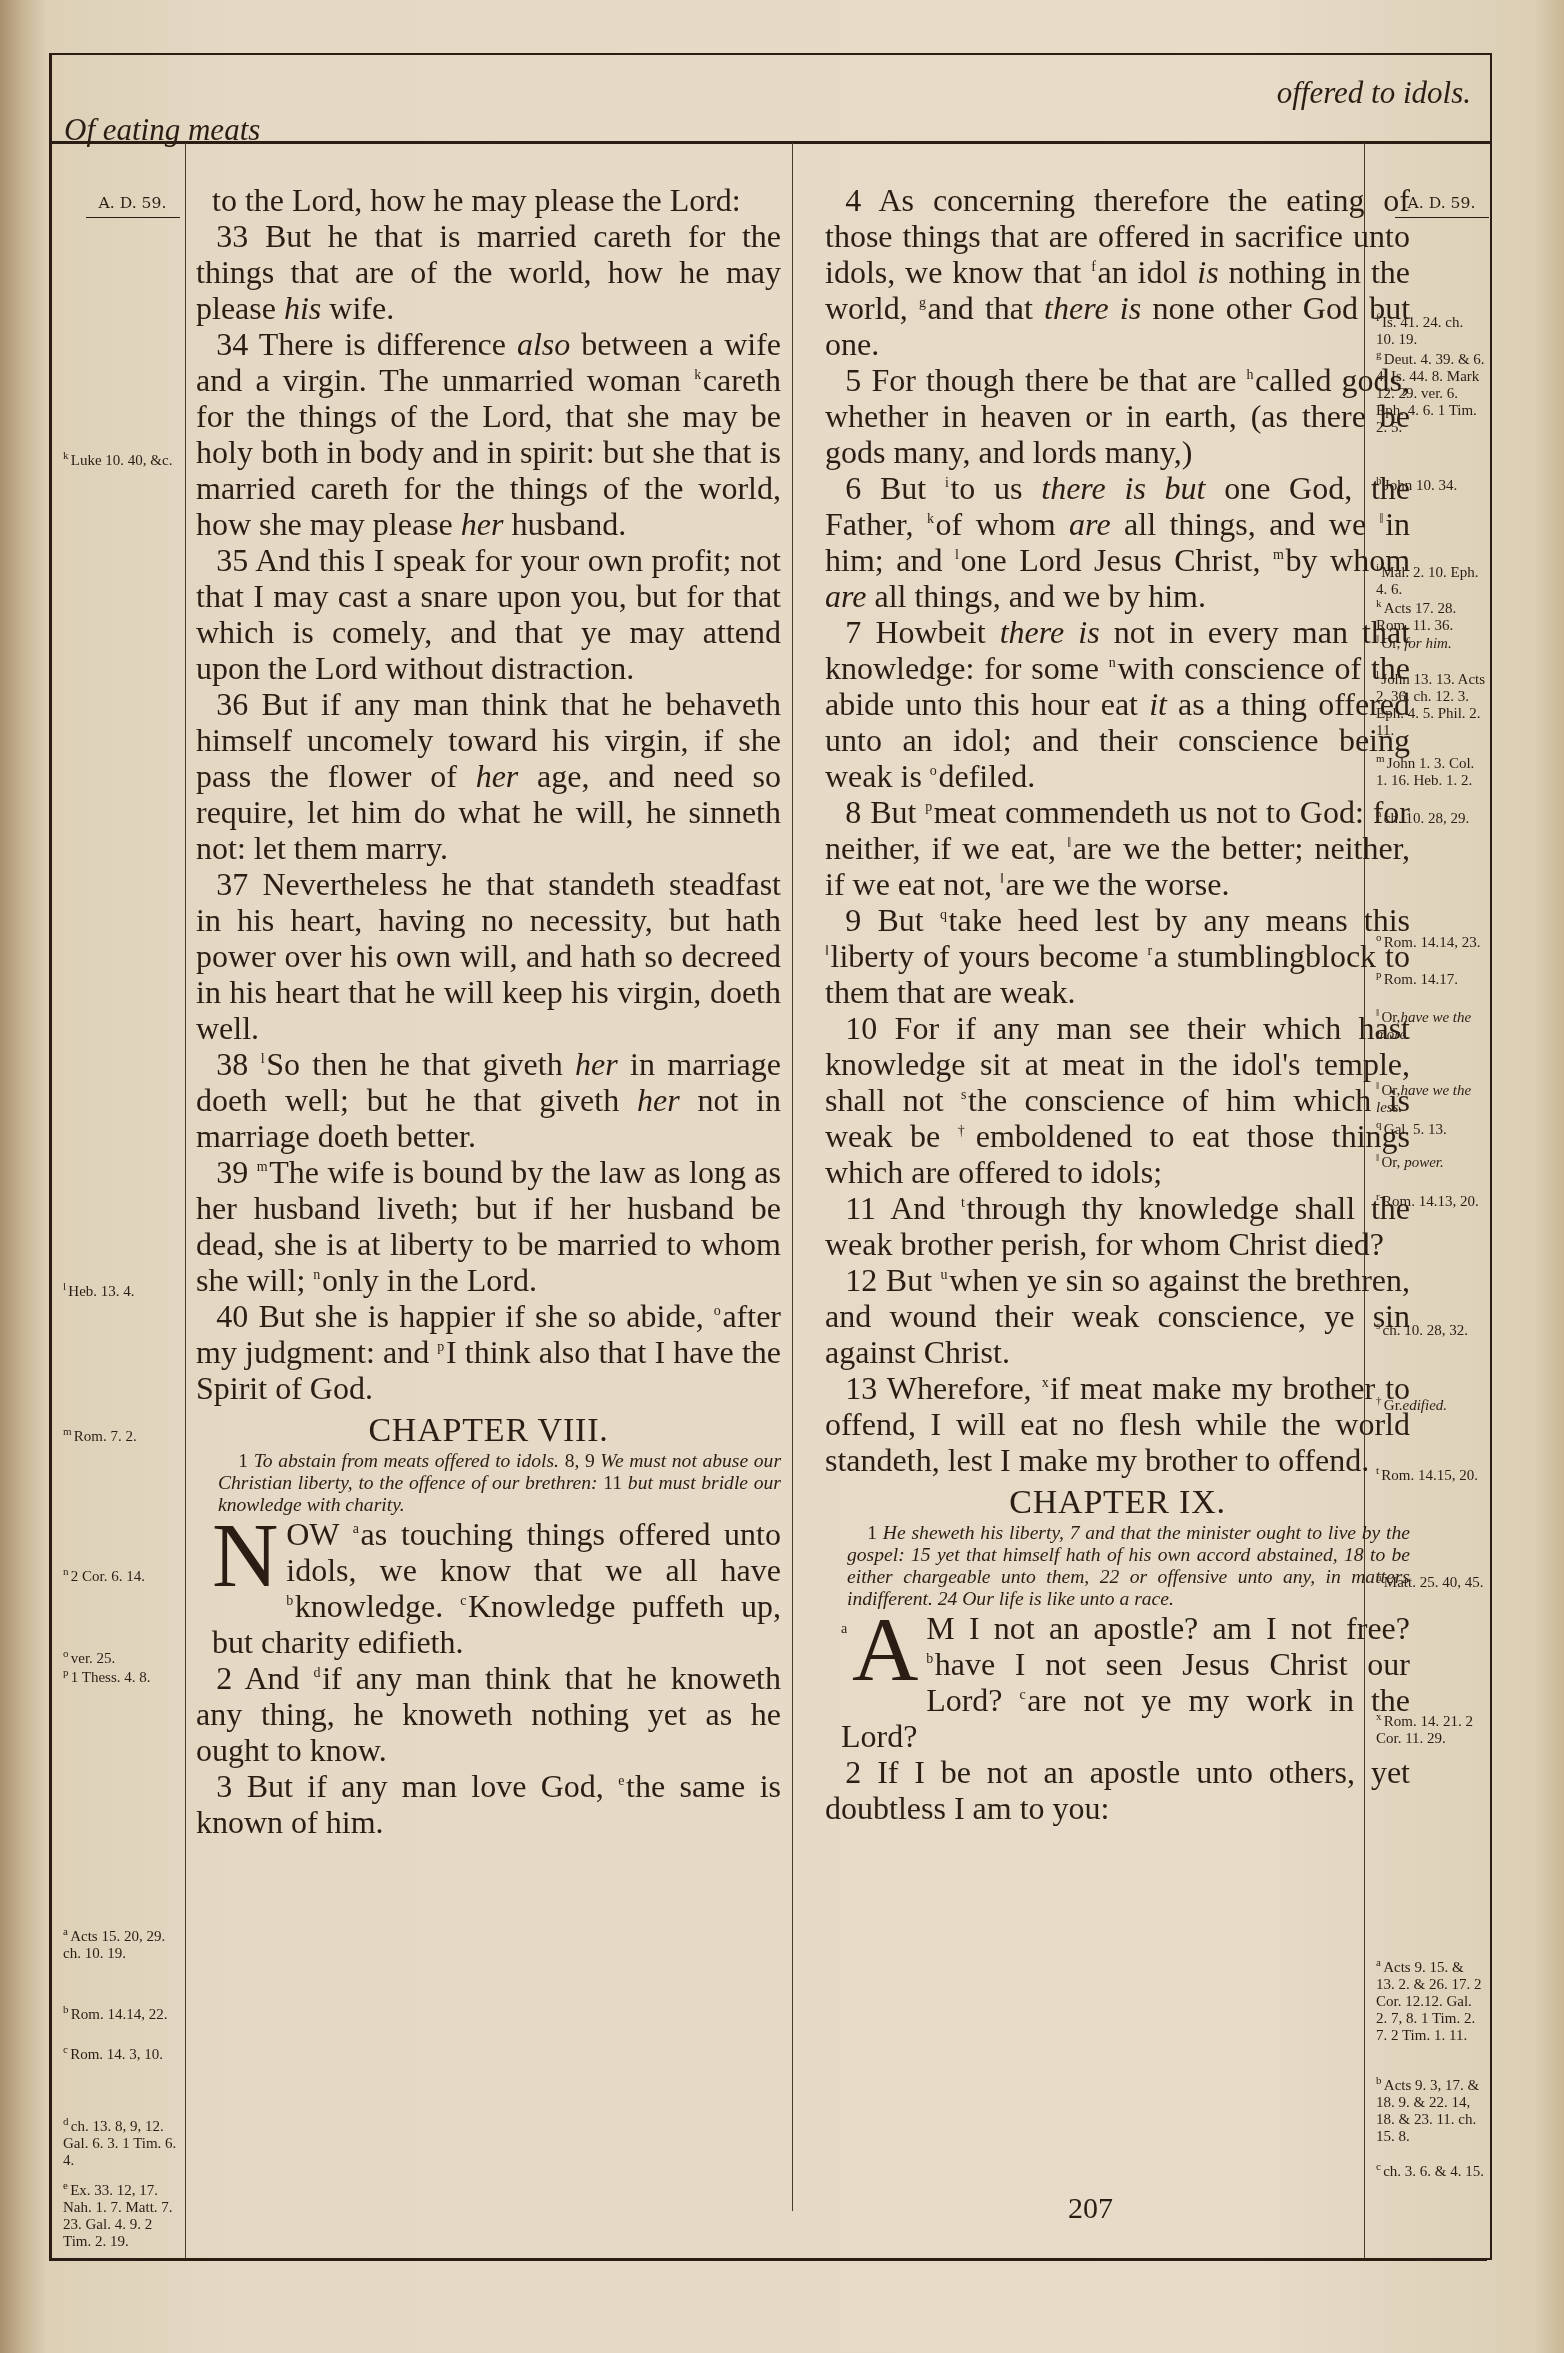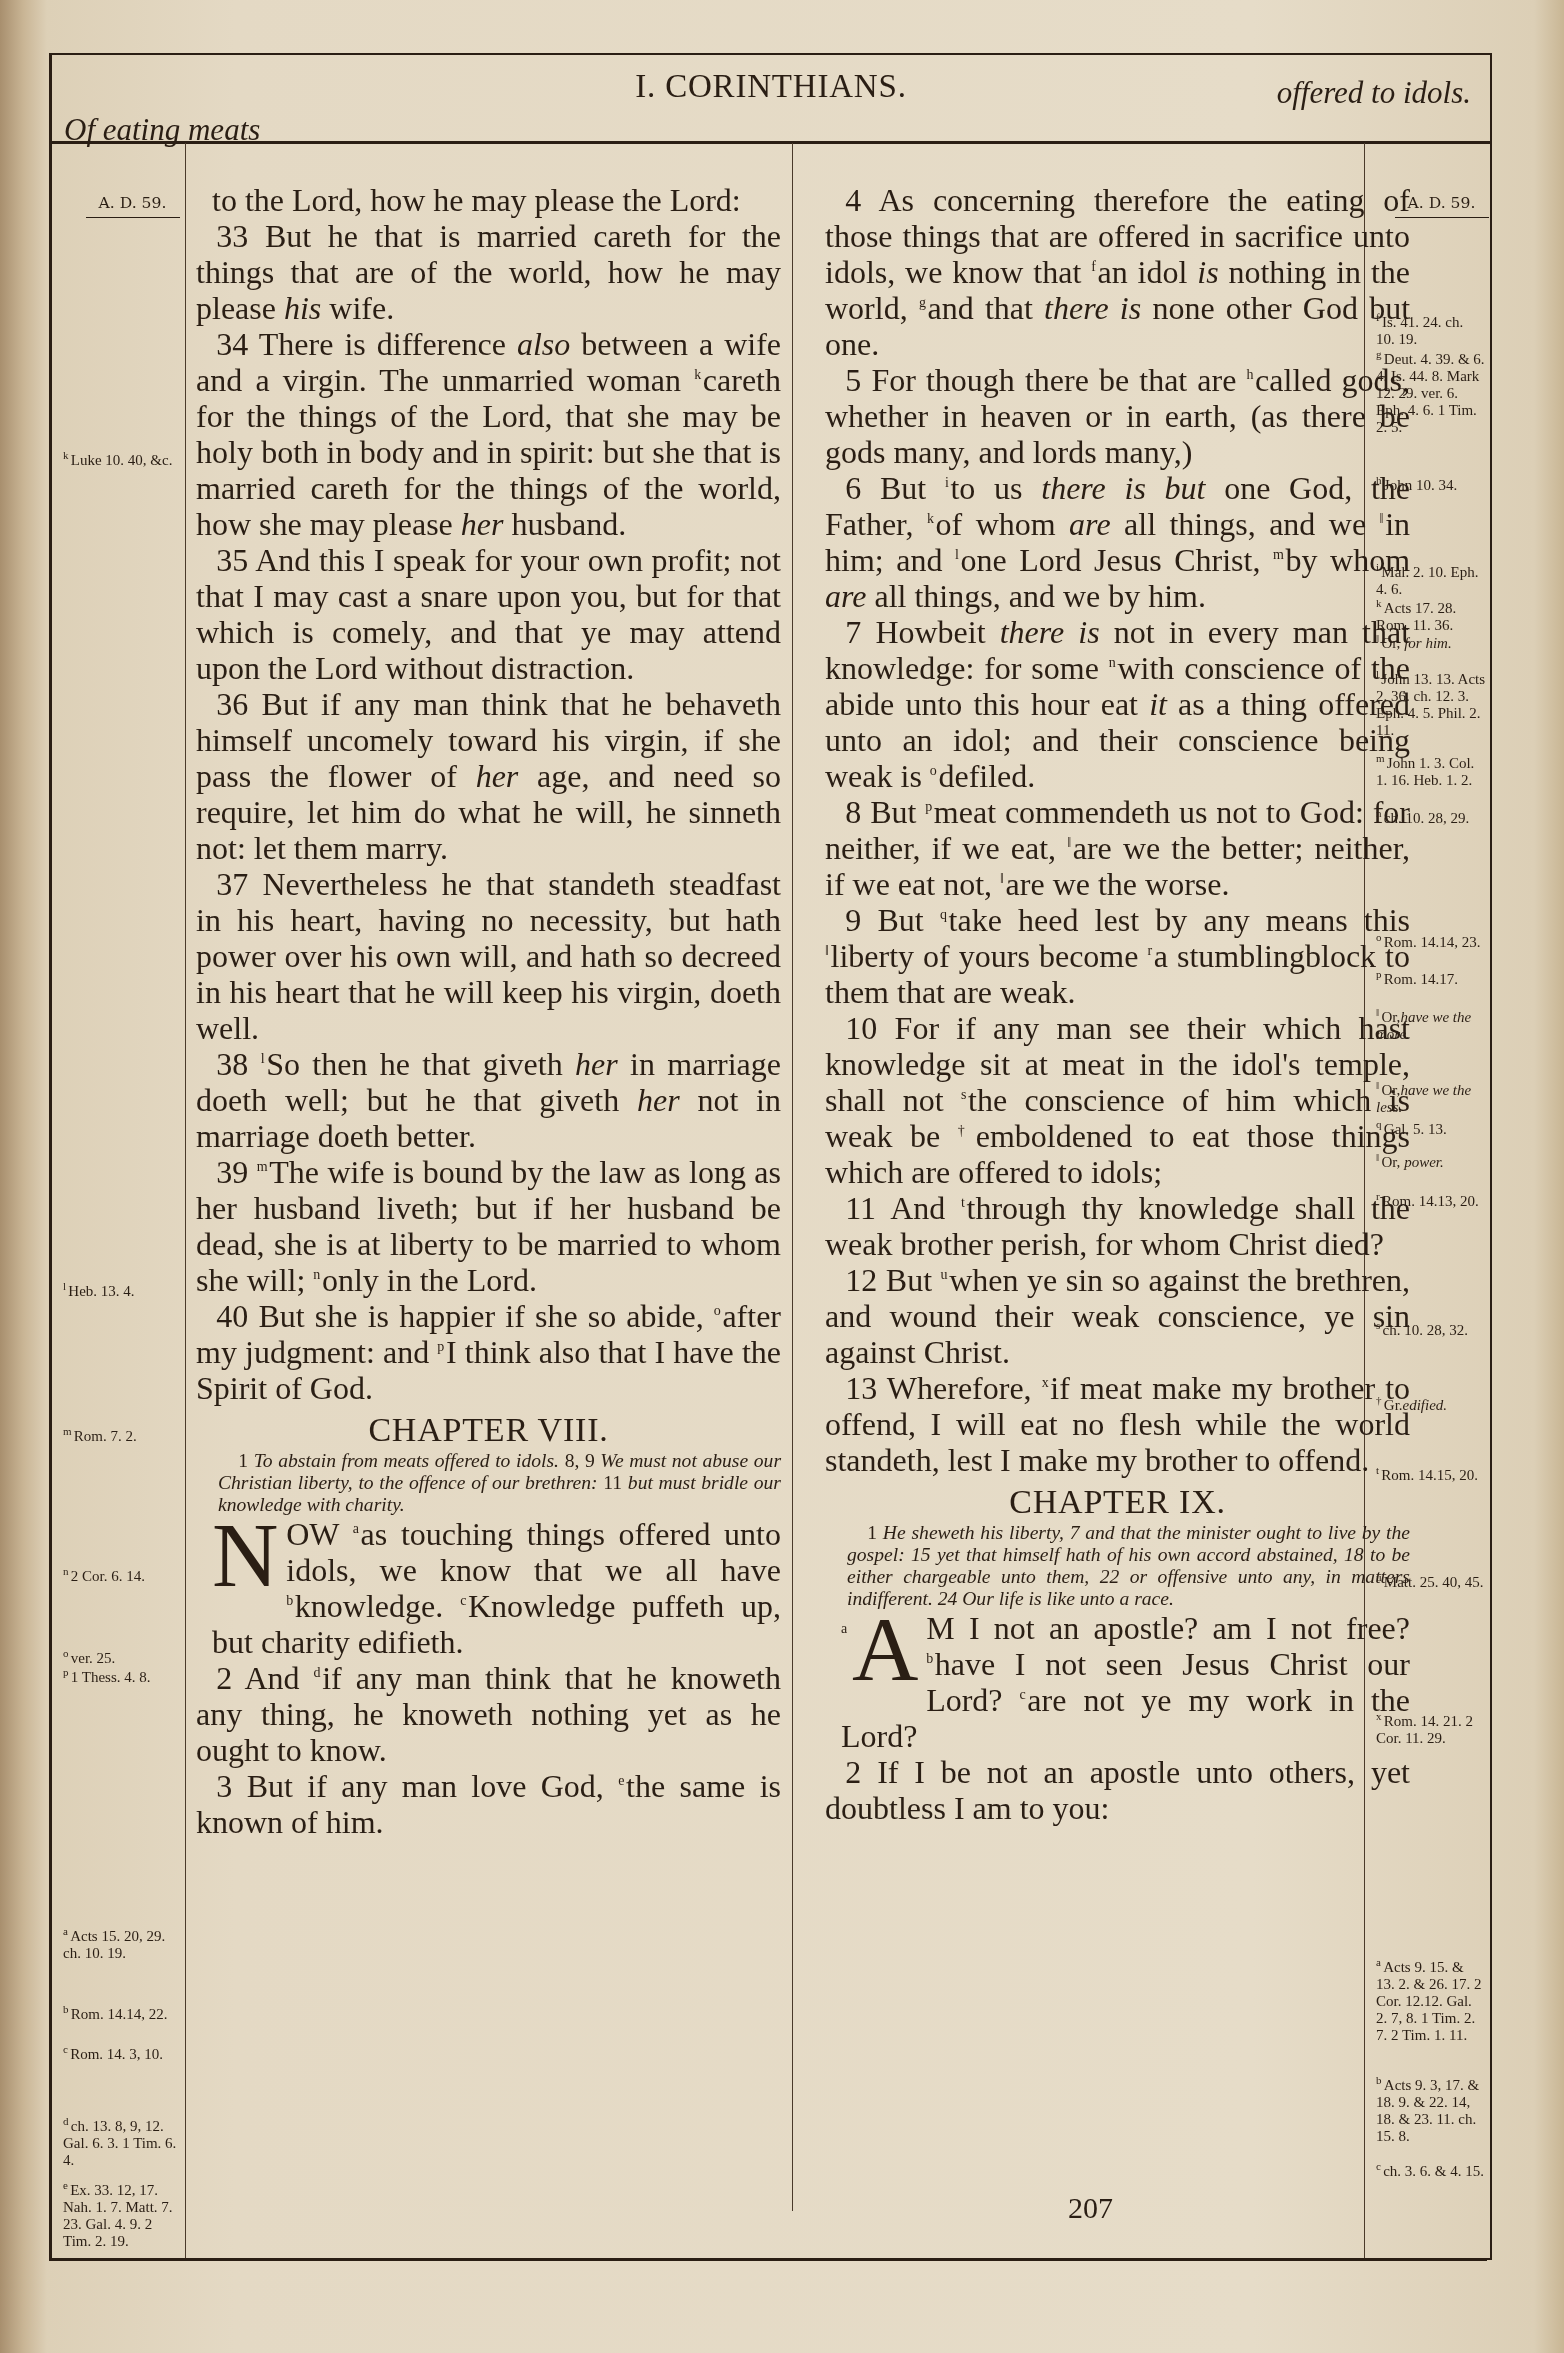--- a/index.html
+++ b/index.html
@@ -40,21 +40,20 @@
   .dropsup { float:left; font-size:14px; margin-top:1.6px; margin-right:4.7px; }
   .pagenum { position:absolute; left:1068px; top:2191px; font-size:30px; font-family:"Liberation Serif", serif; }
   .bottomrule { position:absolute; left:49px; right:78px; top:2258px; border-bottom:3.9px solid #2a1e14; }
 </style>
 </head>
 <body>
 
 <div class="frame">
   <div class="runhead">
     <span class="rh-left">Of eating meats</span>
-    <span class="rh-center">I. CORINTHIANS.</span>
     <span class="rh-right">offered to idols.</span>
   </div>
 
   <div class="margin left">
     <div class="ad">A. D. 59.</div>
     <div class="ref" style="top:304px"><span class="m">k</span><span>Luke 10. 40, &amp;c.</span></div>
     <div class="ref" style="top:1135px"><span class="m">l</span><span>Heb. 13. 4.</span></div>
     <div class="ref" style="top:1280px"><span class="m">m</span><span>Rom. 7. 2.</span></div>
     <div class="ref" style="top:1420px"><span class="m">n</span><span>2 Cor. 6. 14.</span></div>
     <div class="ref" style="top:1502px"><span class="m">o</span><span>ver. 25.</span></div>

